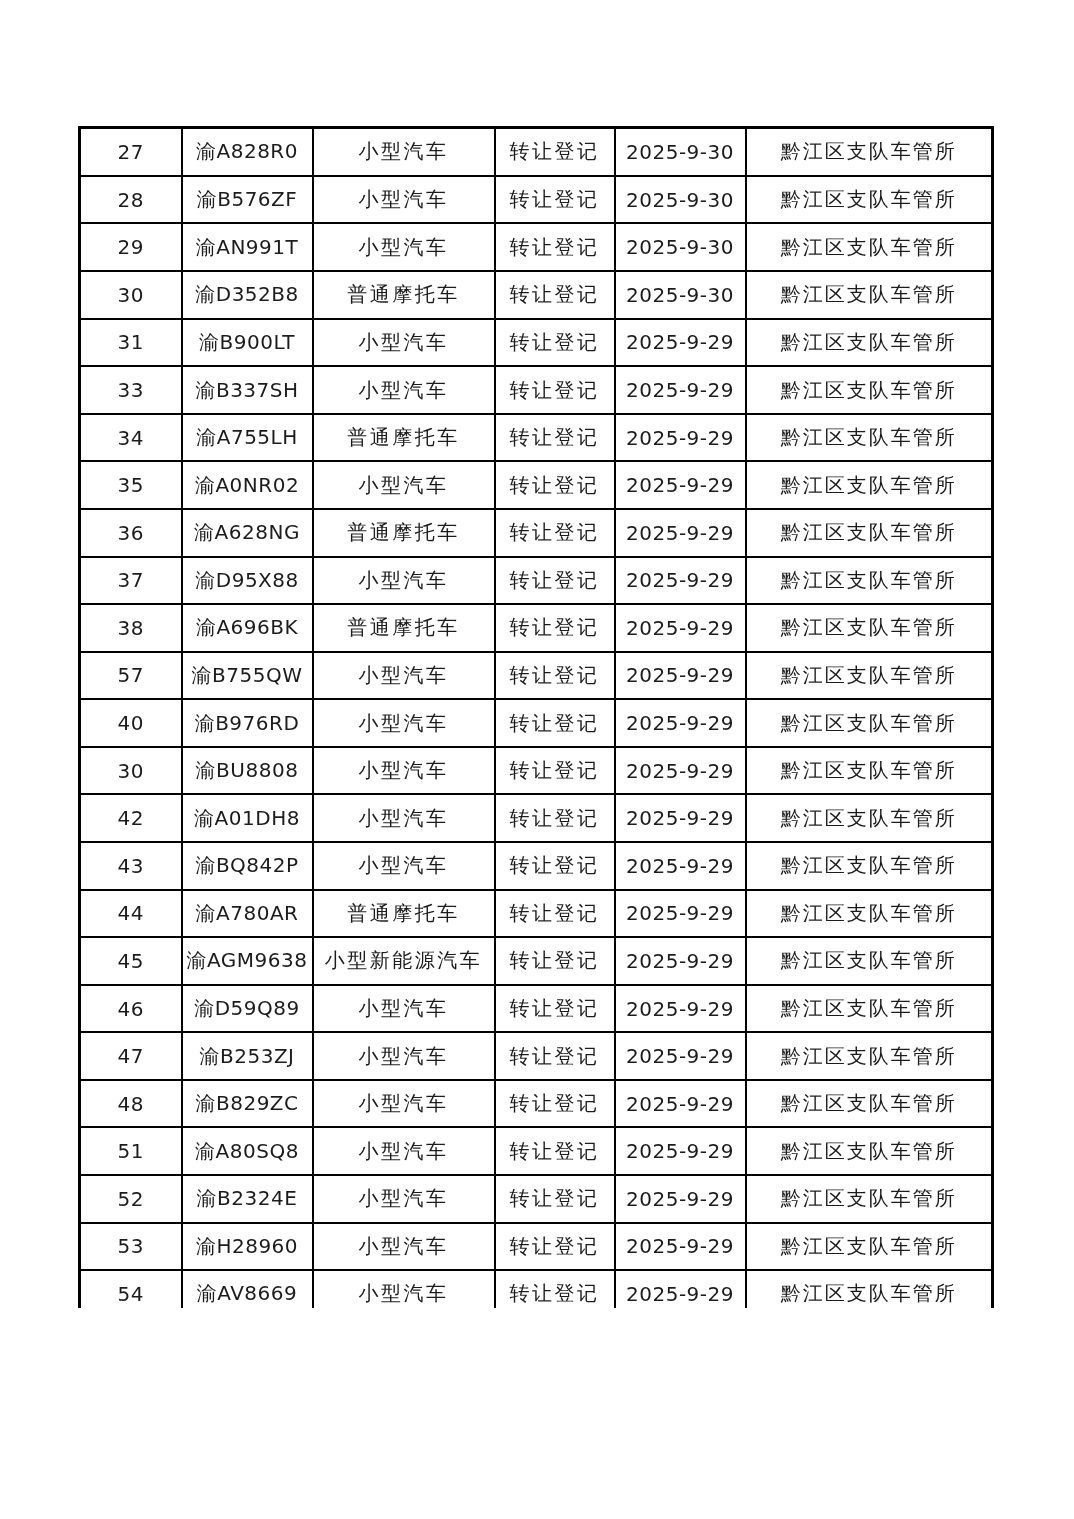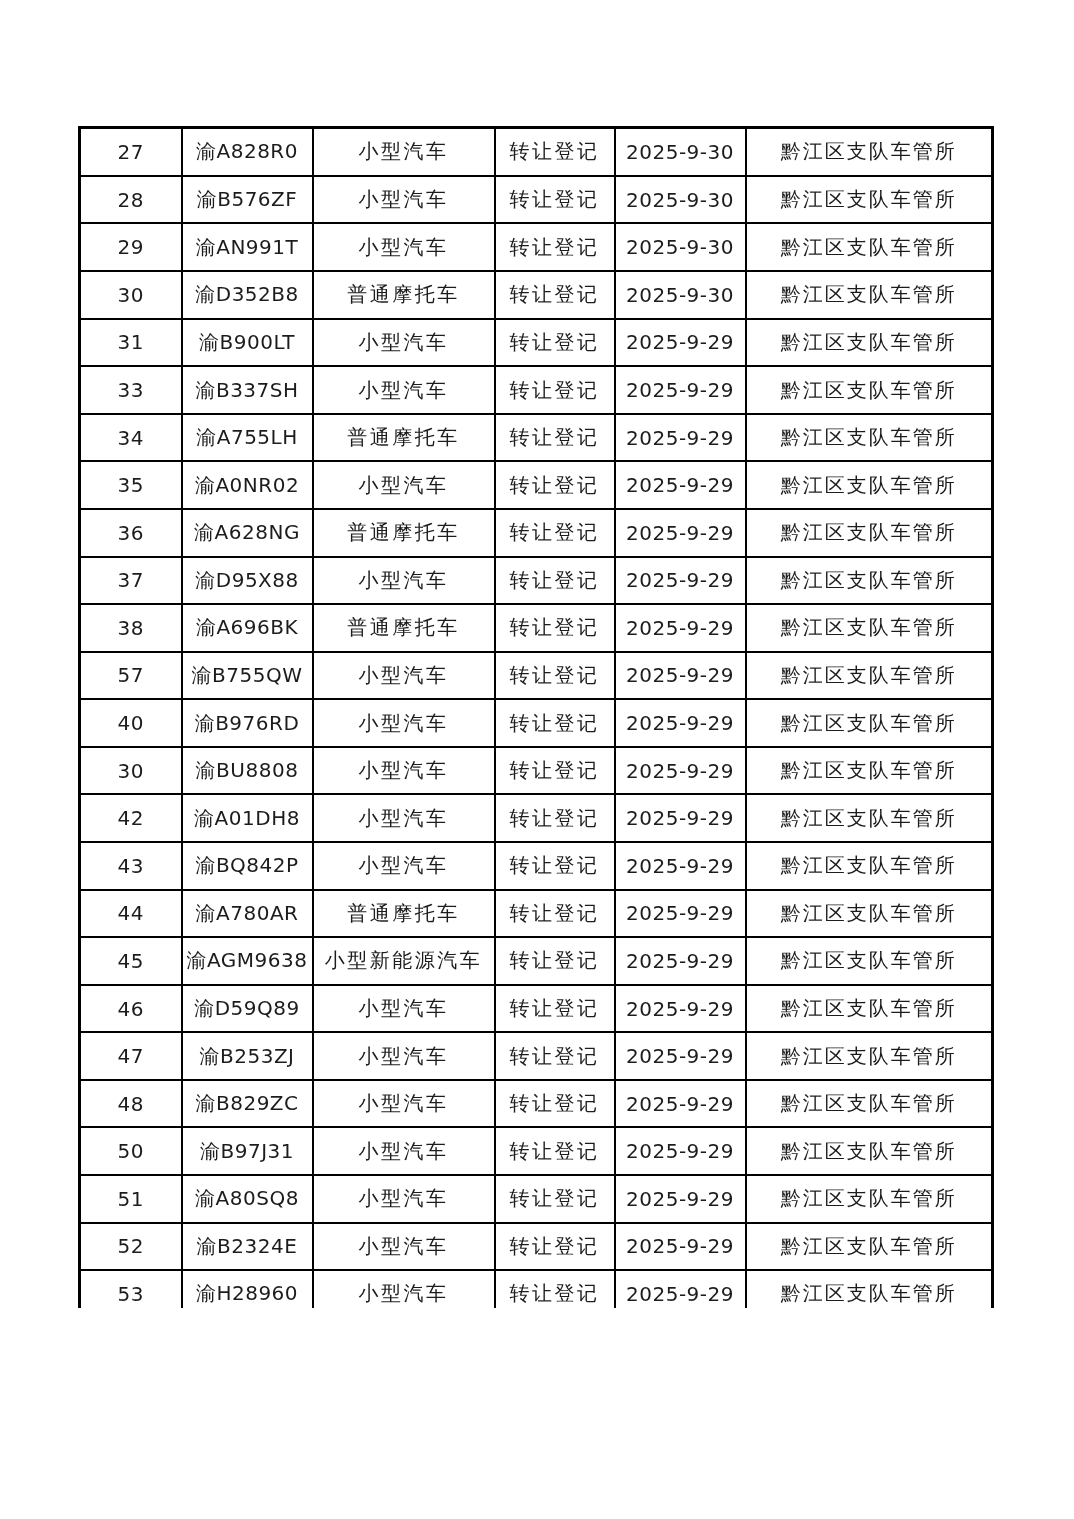--- a/index.html
+++ b/index.html
@@ -218,46 +218,46 @@
   </tr>
         <tr>
     <td class="col-serial">48</td>
     <td class="col-plate">渝B829ZC</td>
     <td class="col-vtype">小型汽车</td>
     <td class="col-btype">转让登记</td>
     <td class="col-date">2025-9-29</td>
     <td class="col-office">黔江区支队车管所</td>
   </tr>
         <tr>
-    <td class="col-serial">50</td>
-    <td class="col-plate">渝B97J31</td>
-    <td class="col-vtype">小型汽车</td>
-    <td class="col-btype">转让登记</td>
-    <td class="col-date">2025-9-29</td>
-    <td class="col-office">黔江区支队车管所</td>
-  </tr>
-        <tr>
     <td class="col-serial">51</td>
     <td class="col-plate">渝A80SQ8</td>
     <td class="col-vtype">小型汽车</td>
     <td class="col-btype">转让登记</td>
     <td class="col-date">2025-9-29</td>
     <td class="col-office">黔江区支队车管所</td>
   </tr>
         <tr>
     <td class="col-serial">52</td>
     <td class="col-plate">渝B2324E</td>
     <td class="col-vtype">小型汽车</td>
     <td class="col-btype">转让登记</td>
     <td class="col-date">2025-9-29</td>
     <td class="col-office">黔江区支队车管所</td>
   </tr>
         <tr>
     <td class="col-serial">53</td>
     <td class="col-plate">渝H28960</td>
+    <td class="col-vtype">小型汽车</td>
+    <td class="col-btype">转让登记</td>
+    <td class="col-date">2025-9-29</td>
+    <td class="col-office">黔江区支队车管所</td>
+  </tr>
+        <tr>
+    <td class="col-serial">54</td>
+    <td class="col-plate">渝AV8669</td>
     <td class="col-vtype">小型汽车</td>
     <td class="col-btype">转让登记</td>
     <td class="col-date">2025-9-29</td>
     <td class="col-office">黔江区支队车管所</td>
   </tr>
         <tr>
     <td class="col-serial">55</td>
     <td class="col-plate">渝A001ML</td>
     <td class="col-vtype">小型汽车</td>
     <td class="col-btype">转让登记</td>

